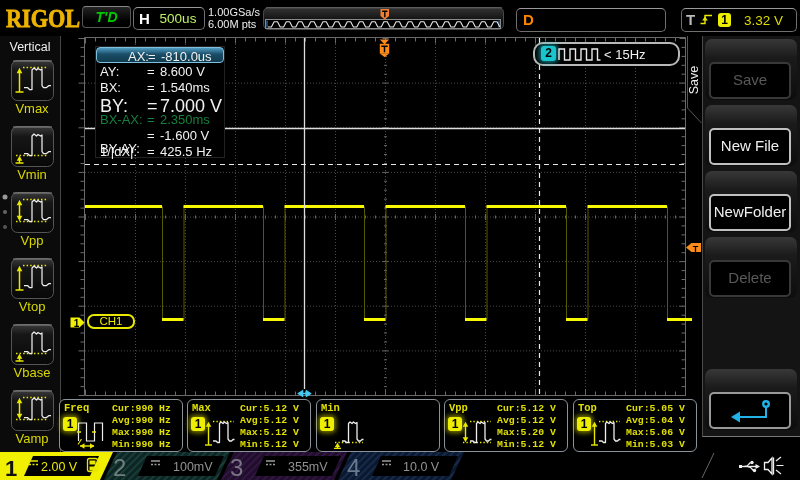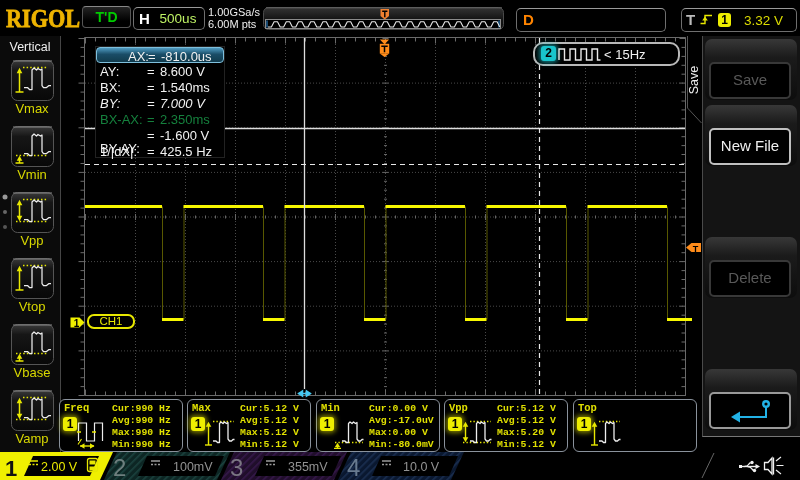--- a/index.html
+++ b/index.html
@@ -3,21 +3,21 @@
 <meta charset="utf-8">
 <style>
 html,body{margin:0;padding:0;background:#000;}
 #scr{position:relative;width:800px;height:480px;background:#000;overflow:hidden;
   font-family:"Liberation Sans",sans-serif;}
 .abs{position:absolute;}
 #logo{left:6px;top:5px;font-family:"Liberation Serif",serif;font-weight:700;
   font-size:25px;color:#eeb300;letter-spacing:0px;-webkit-text-stroke:0.8px #eeb300;transform:scaleX(0.89);transform-origin:0 0;}
 .tbox{background:#000;border:1px solid #6f6f6f;border-top-color:#9a9a9a;border-radius:5px;}
 #tdbox{left:82px;top:6px;width:47px;height:20px;border:1px solid #555;border-top-color:#888;
-  border-radius:4px;background:linear-gradient(#242424,#000 70%);}
+  border-radius:4px;background:linear-gradient(#242424,#000 70%);font-style:italic;}
 #tdbox span{position:absolute;left:0;right:0;top:2px;text-align:center;color:#0c0;
   font-weight:700;font-size:14px;}
 #hbox{left:133px;top:7px;width:70px;height:21px;}
 #hbox .h{position:absolute;left:5px;top:2px;color:#fff;font-weight:700;font-size:15px;}
 #hbox .v{position:absolute;left:20px;right:2px;top:3px;text-align:center;color:#bef264;font-size:13.5px;}
 #samp{left:208px;top:6px;color:#eee;font-size:11px;line-height:12px;white-space:nowrap;}
 #dbox{left:516px;top:8px;width:148px;height:22px;}
 #dbox .d{position:absolute;left:6px;top:2px;color:#ff8400;font-weight:700;font-size:15px;}
 #dbox .v{position:absolute;left:20px;right:4px;top:3px;text-align:center;color:#fff;font-size:13.5px;}
 #tribox{left:681px;top:8px;width:114px;height:22px;}
@@ -192,21 +192,21 @@
 <div style="position:absolute;left:0;top:16px;width:128px;height:16px;font-size:13px;color:#f2f2f2;">
         <span style="position:absolute;left:4px;top:1px;">AY:</span>
         <span style="position:absolute;left:51px;top:1px;">=</span>
         <span style="position:absolute;left:64px;top:1px;">8.600 V</span>
       </div>
 <div style="position:absolute;left:0;top:32px;width:128px;height:16px;font-size:13px;color:#f2f2f2;">
         <span style="position:absolute;left:4px;top:1px;">BX:</span>
         <span style="position:absolute;left:51px;top:1px;">=</span>
         <span style="position:absolute;left:64px;top:1px;">1.540ms</span>
       </div>
-<div style="position:absolute;left:0;top:48px;width:128px;height:16px;font-size:13px;color:#f2f2f2;font-style:italic;">
+<div style="position:absolute;left:0;top:48px;width:128px;height:16px;font-size:18px;color:#f2f2f2;">
         <span style="position:absolute;left:4px;top:1px;">BY:</span>
         <span style="position:absolute;left:51px;top:1px;">=</span>
         <span style="position:absolute;left:64px;top:1px;">7.000 V</span>
       </div>
 <div style="position:absolute;left:0;top:64px;width:128px;height:16px;font-size:13px;color:#15803d;">
         <span style="position:absolute;left:4px;top:1px;">BX-AX:</span>
         <span style="position:absolute;left:51px;top:1px;">=</span>
         <span style="position:absolute;left:64px;top:1px;">2.350ms</span>
       </div>
 <div style="position:absolute;left:0;top:80px;width:128px;height:16px;font-size:13px;color:#f2f2f2;">
@@ -227,20 +227,23 @@
       </svg>
 <div style="position:absolute;left:69px;top:2.5px;color:#f0f0f0;font-size:13px;">&lt; 15Hz</div>
 </div>
 <div class="abs" style="left:87px;top:314px;width:44px;height:11px;border:2px solid #e8e800;border-radius:7px;background:#000;color:#e8e800;font-size:11.5px;text-align:center;line-height:11px;">CH1</div>
 <div class="abs" id="rmenu">
 <div class="mkey" style="top:3px">
         <div class="mbtn off" style="top:23px">Save</div>
       </div>
 <div class="mkey" style="top:69px">
         <div class="mbtn on" style="top:23px">New File</div>
+      </div>
+<div class="mkey" style="top:135px">
+        <div class="mbtn on" style="top:23px">NewFolder</div>
       </div>
 <div class="mkey" style="top:201px">
         <div class="mbtn off" style="top:23px">Delete</div>
       </div>
 <div class="mkey" style="top:333px">
         <div class="mbtn" style="top:23px;height:33px;border:2px solid #999;">
           <svg style="position:absolute;left:17px;top:4px" width="52" height="27" viewBox="0 0 52 27">
             <path d="M8 19H38V9" stroke="#22b2e6" stroke-width="2" fill="none"></path>
             <circle cx="38" cy="6" r="2.8" fill="none" stroke="#22b2e6" stroke-width="2.4"></circle>
             <path d="M3 19l9 -5.5v11z" fill="#22b2e6" stroke="none"></path>
@@ -285,24 +288,20 @@
 <div class="meas" style="left:316px">
 <div class="tt">Min</div>
       <div class="n1">1</div>
 <svg style="position:absolute;left:17px;top:19px" width="42" height="30" viewBox="0 0 42 30">
         <path d="M1 23.5H29" stroke="#e8e800" stroke-width="1.3" stroke-dasharray="1.4 2" fill="none"></path>
         <path d="M3.5 29.5V26.0" stroke="#e8e800" stroke-width="1.4" fill="none"></path>
         <path d="M0.0 29.5h7" stroke="#e8e800" stroke-width="1.4" fill="none"></path>
         <path d="M3.5 23.8l2.8 4.5h-5.6z" fill="#e8e800" stroke="none"></path>
         <path d="M8 22.0h3l1.5 1.5h2V4.5l1.5 -1.5l2 1.5l1.5 -1.5l2 1.5l1.5 -1V20.0l1.5 2h2l1.5 -1.5h1.5" stroke="#ededed" stroke-width="1.3" fill="none" stroke-linejoin="round"></path>
       </svg>
-<div class="vals">Cur:0.00 V
-Avg:-17.0uV
-Max:0.00 V
-Min:-80.0mV</div>
 </div>
 <div class="meas" style="left:444px">
 <div class="tt">Vpp</div>
       <div class="n1">1</div>
 <svg style="position:absolute;left:17px;top:19px" width="42" height="30" viewBox="0 0 42 30">
         <path d="M8 2.5H29" stroke="#e8e800" stroke-width="1.3" stroke-dasharray="1.4 2" fill="none"></path>
         <path d="M1 23.5H29" stroke="#e8e800" stroke-width="1.3" stroke-dasharray="1.4 2" fill="none"></path>
         <path d="M3.5 5.5V20.5" stroke="#e8e800" stroke-width="1.4" fill="none"></path>
         <path d="M3.5 2.8l2.8 5h-5.6z" fill="#e8e800" stroke="none"></path>
         <path d="M3.5 23.2l2.8 -5h-5.6z" fill="#e8e800" stroke="none"></path>
@@ -316,20 +315,24 @@
 <div class="meas" style="left:573px">
 <div class="tt">Top</div>
       <div class="n1">1</div>
 <svg style="position:absolute;left:17px;top:19px" width="42" height="30" viewBox="0 0 42 30">
         <path d="M8 2.5H29 " stroke="#e8e800" stroke-width="1.3" stroke-dasharray="1.4 2" fill="none"></path>
         <path d="M3.5 26.0V5.5" stroke="#e8e800" stroke-width="1.4" fill="none"></path>
         <path d="M0.0 26.0h7" stroke="#e8e800" stroke-width="1.4" fill="none"></path>
         <path d="M3.5 2.8l2.8 5h-5.6z" fill="#e8e800" stroke="none"></path>
         <path d="M8 22.0h3l1.5 1.5h2V4.5l1.5 -1.5l2 1.5l1.5 -1.5l2 1.5l1.5 -1V20.0l1.5 2h2l1.5 -1.5h1.5" stroke="#ededed" stroke-width="1.3" fill="none" stroke-linejoin="round"></path>
       </svg>
+<div class="vals">Cur:5.05 V
+Avg:5.04 V
+Max:5.06 V
+Min:5.03 V</div>
 </div>
 <svg class="abs" style="left:0;top:452px" width="800" height="28" viewBox="0 0 800 28">
 <defs>
 <pattern id="h2" width="5" height="5" patternUnits="userSpaceOnUse" patternTransform="rotate(45)">
           <rect width="5" height="5" fill="#0d2624"></rect>
           <rect width="1.6" height="5" fill="#1b423e"></rect>
         </pattern>
 <pattern id="h3" width="5" height="5" patternUnits="userSpaceOnUse" patternTransform="rotate(45)">
           <rect width="5" height="5" fill="#200e2b"></rect>
           <rect width="1.6" height="5" fill="#35184a"></rect>

